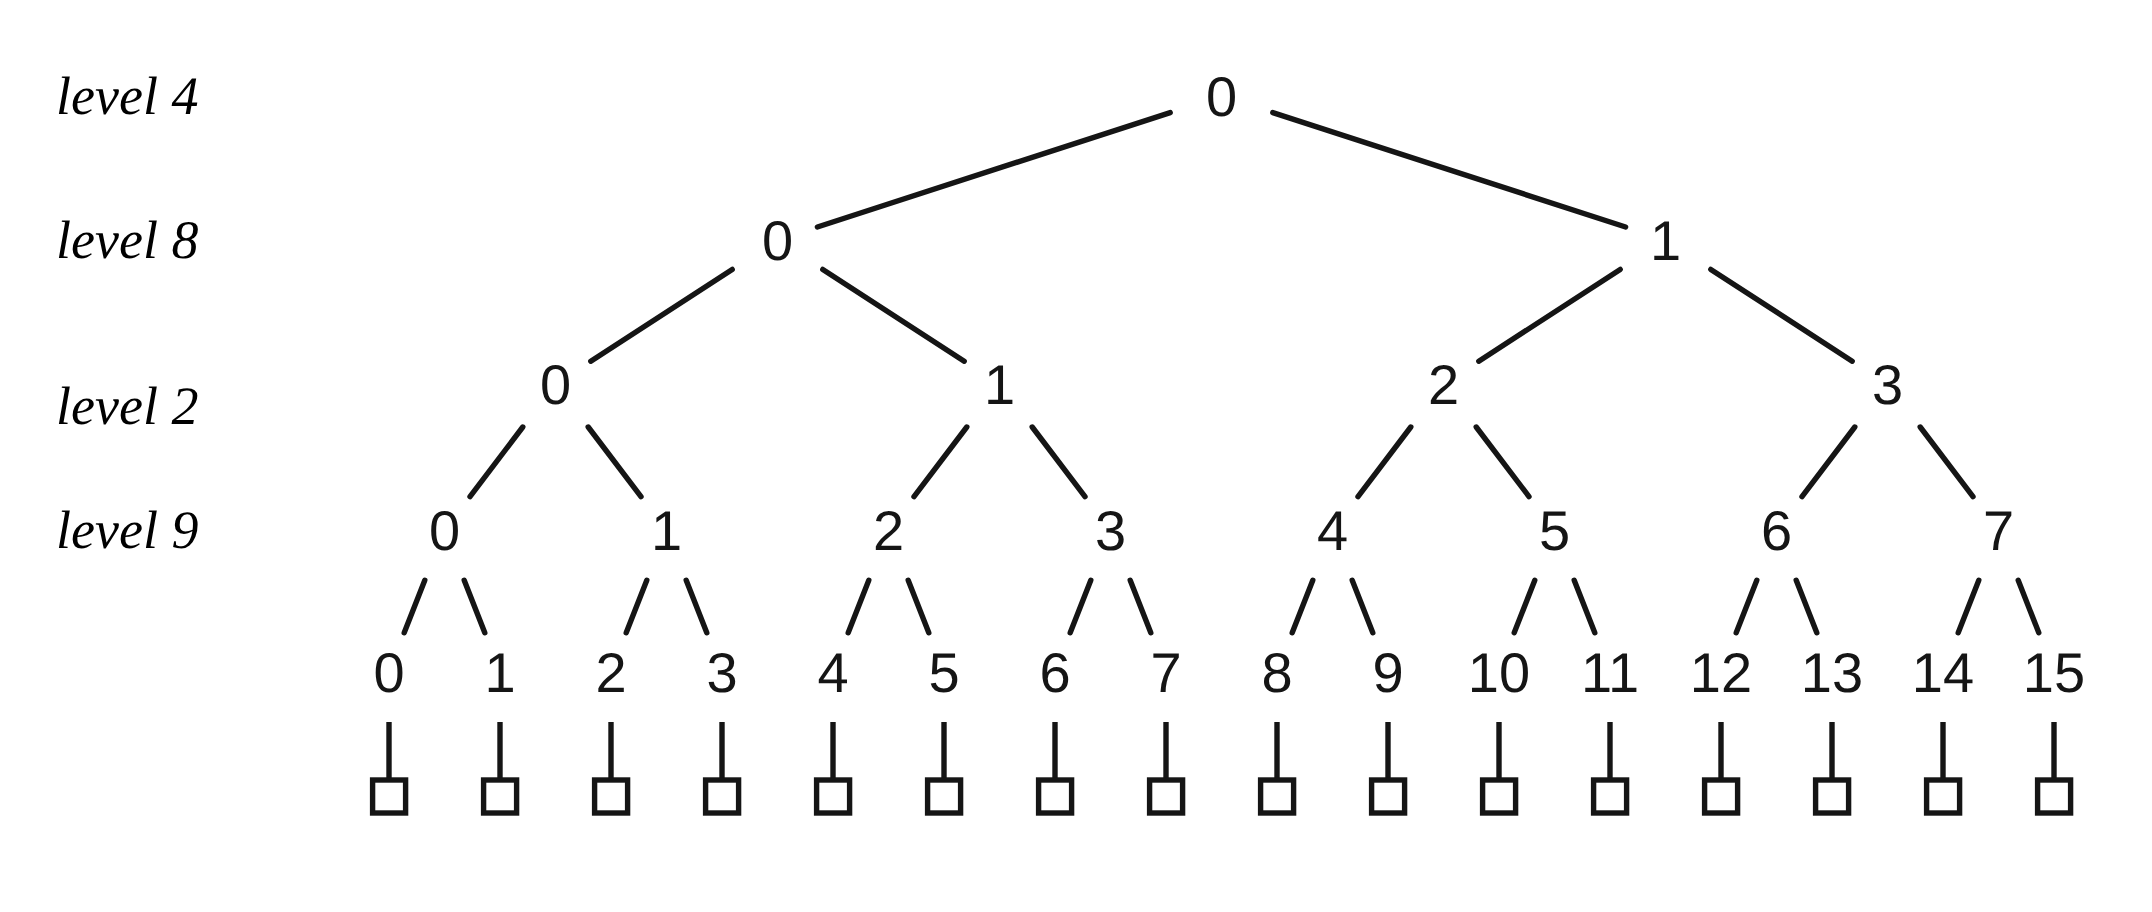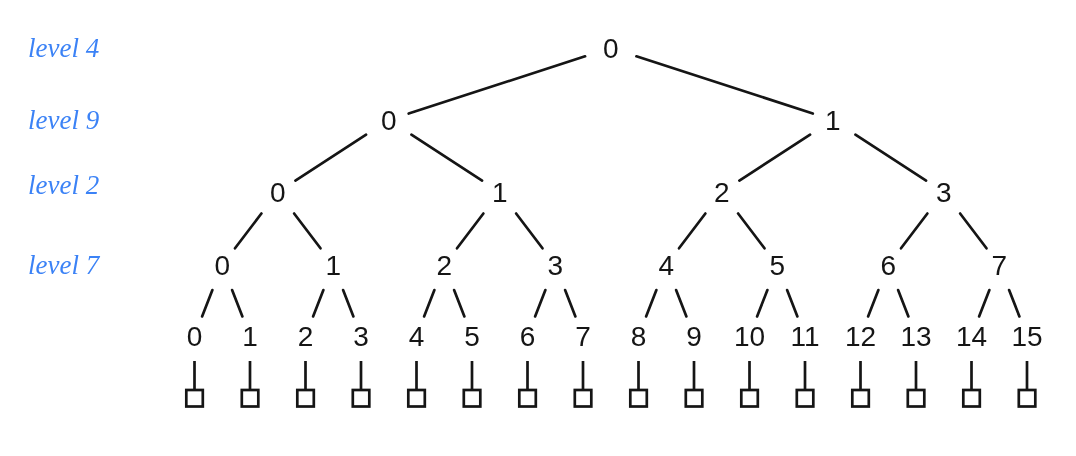--- a/index.html
+++ b/index.html
@@ -15,41 +15,41 @@
     overflow: hidden;
     font-family: "Liberation Sans", sans-serif;
   }
   .level-label {
     position: absolute;
     left: 28px;
     font-family: "Liberation Serif", serif;
     font-style: italic;
     font-size: 27px;
     line-height: 30px;
-    color: #3b82f6;
+    color: #000000;
     white-space: nowrap;
   }
   #tree-svg {
     position: absolute;
     left: 0;
     top: 0;
   }
   #tree-svg text {
     font-family: "Liberation Sans", sans-serif;
     font-size: 28px;
   }
 </style>
 </head>
 <body>
 
 <div id="figure">
   <div class="level-label" style="top:33px">level 4</div>
-  <div class="level-label" style="top:105px">level 9</div>
-  <div class="level-label" style="top:170px">level 2</div>
-  <div class="level-label" style="top:250px">level 7</div>
+  <div class="level-label" style="top:105px">level 8</div>
+  <div class="level-label" style="top:188px">level 2</div>
+  <div class="level-label" style="top:250px">level 9</div>
   <svg id="tree-svg" width="1076" height="456" viewBox="0 0 1076 456">
       <line x1="585.1" y1="56.3" x2="408.7" y2="113.5" stroke="#151515" stroke-width="2.7" stroke-linecap="round"></line>
       <line x1="636.4" y1="56.3" x2="812.8" y2="113.5" stroke="#151515" stroke-width="2.7" stroke-linecap="round"></line>
       <line x1="366.1" y1="134.7" x2="295.4" y2="180.6" stroke="#151515" stroke-width="2.7" stroke-linecap="round"></line>
       <line x1="411.4" y1="134.7" x2="482.1" y2="180.6" stroke="#151515" stroke-width="2.7" stroke-linecap="round"></line>
       <line x1="810.1" y1="134.7" x2="739.4" y2="180.6" stroke="#151515" stroke-width="2.7" stroke-linecap="round"></line>
       <line x1="855.4" y1="134.7" x2="926.1" y2="180.6" stroke="#151515" stroke-width="2.7" stroke-linecap="round"></line>
       <line x1="261.4" y1="213.5" x2="235.0" y2="248.3" stroke="#151515" stroke-width="2.7" stroke-linecap="round"></line>
       <line x1="294.1" y1="213.5" x2="320.5" y2="248.3" stroke="#151515" stroke-width="2.7" stroke-linecap="round"></line>
       <line x1="483.4" y1="213.5" x2="457.0" y2="248.3" stroke="#151515" stroke-width="2.7" stroke-linecap="round"></line>

